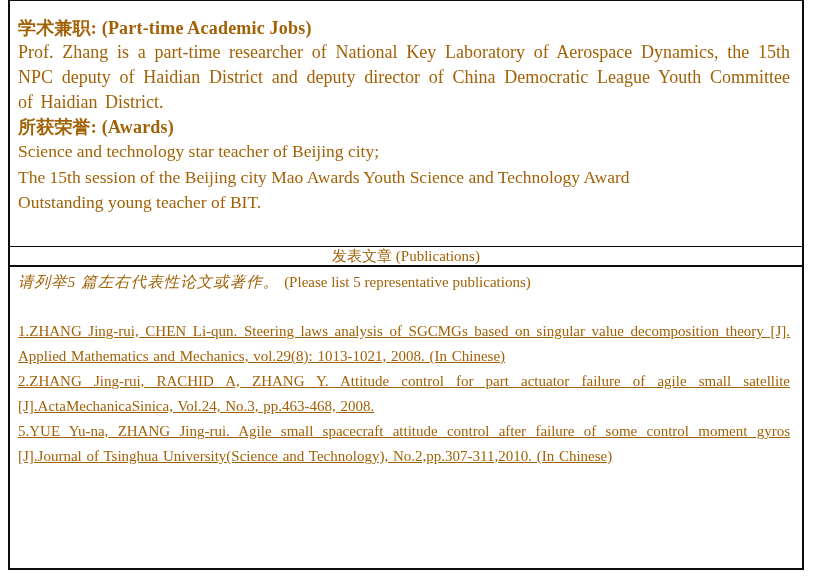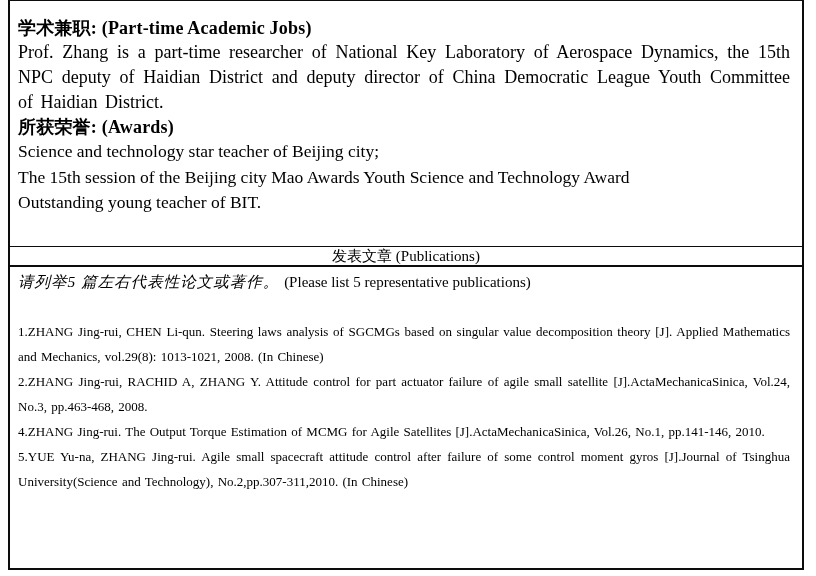--- a/index.html
+++ b/index.html
@@ -3,21 +3,21 @@
 <meta charset="utf-8">
 <style>
   * { margin: 0; padding: 0; box-sizing: border-box; }
   html, body { background: #ffffff; }
   .page {
     position: relative;
     width: 816px;
     height: 576px;
     background: #ffffff;
     font-family: "Liberation Serif", "DejaVu Serif", serif;
-    color: #000000;
+    color: #a16207;
     overflow: hidden;
   }
   .cv-table {
     position: absolute;
     left: 8px;
     top: 0px;
     width: 796px;
     height: 570px;
     border: 2px solid #0c0c0c;
     border-top-width: 1px;
@@ -72,24 +72,25 @@
     font-style: italic;
     font-size: 15.5px;
     letter-spacing: 1px;
   }
   .note-en {
     margin-left: 5px;
     font-size: 15px;
   }
   .pub-list { margin-top: 26px; }
   .pub-item {
-    font-size: 13px;
+    font-size: 15px;
     line-height: 25px;
     text-align: justify;
     word-spacing: 1px;
+    text-decoration: underline;
   }
 </style>
 </head>
 <body>
 
 <div class="page">
   <div class="cv-table">
 
     <div class="cell-top">
       <div class="section-heading">学术兼职: (Part-time Academic Jobs)</div>
@@ -108,19 +109,18 @@
     </div>
 
     <div class="cell-bottom">
       <div class="note-line">
         <span class="note-zh">请列举5 篇左右代表性论文或著作。</span><span class="note-en">(Please list 5 representative publications)</span>
       </div>
 
       <div class="pub-list">
         <p class="pub-item">1.ZHANG Jing-rui, CHEN Li-qun. Steering laws analysis of SGCMGs based on singular value decomposition theory [J]. Applied Mathematics and Mechanics, vol.29(8): 1013-1021, 2008. (In Chinese)</p>
         <p class="pub-item">2.ZHANG Jing-rui, RACHID A, ZHANG Y. Attitude control for part actuator failure of agile small satellite [J].ActaMechanicaSinica, Vol.24, No.3, pp.463-468, 2008.</p>
-        <p class="pub-item">4.ZHANG Jing-rui. The Output Torque Estimation of MCMG for Agile Satellites [J].ActaMechanicaSinica, Vol.26, No.1, pp.141-146, 2010.</p>
         <p class="pub-item">5.YUE Yu-na, ZHANG Jing-rui. Agile small spacecraft attitude control after failure of some control moment gyros [J].Journal of Tsinghua University(Science and Technology), No.2,pp.307-311,2010. (In Chinese)</p>
       </div>
     </div>
 
   </div>
 </div>
 
 </body></html>

